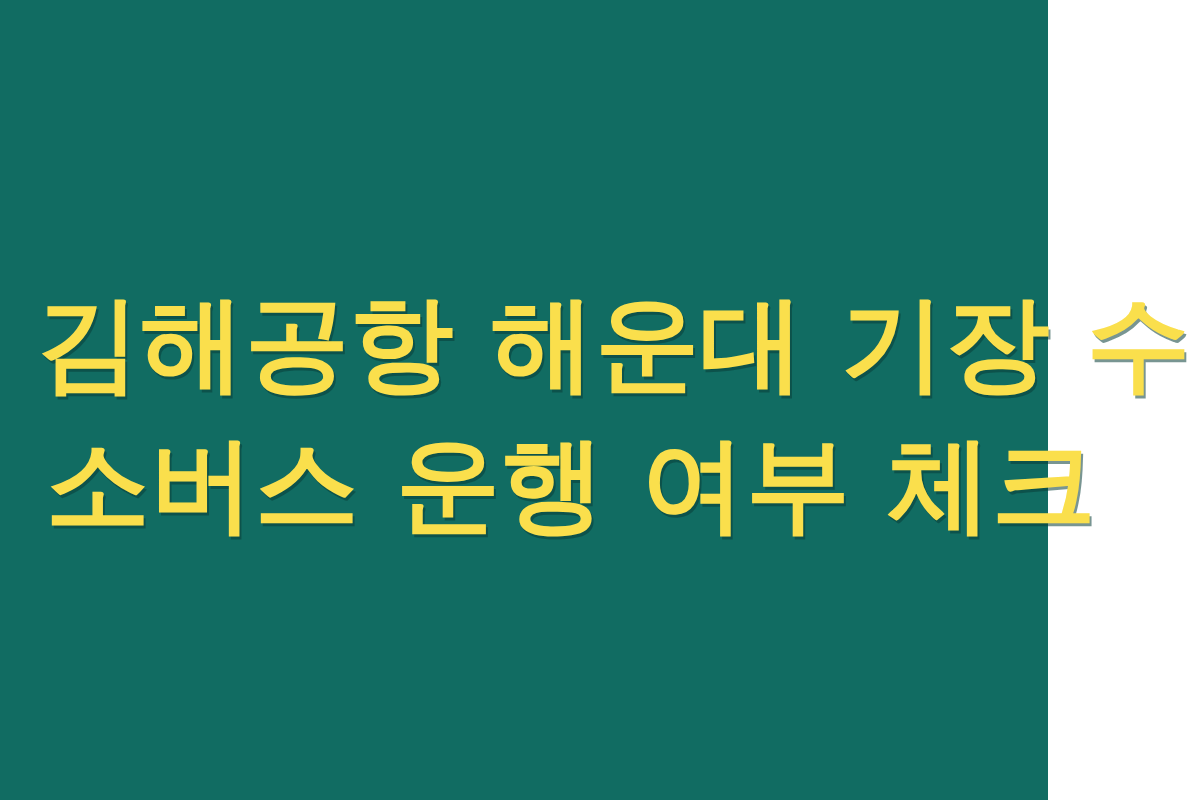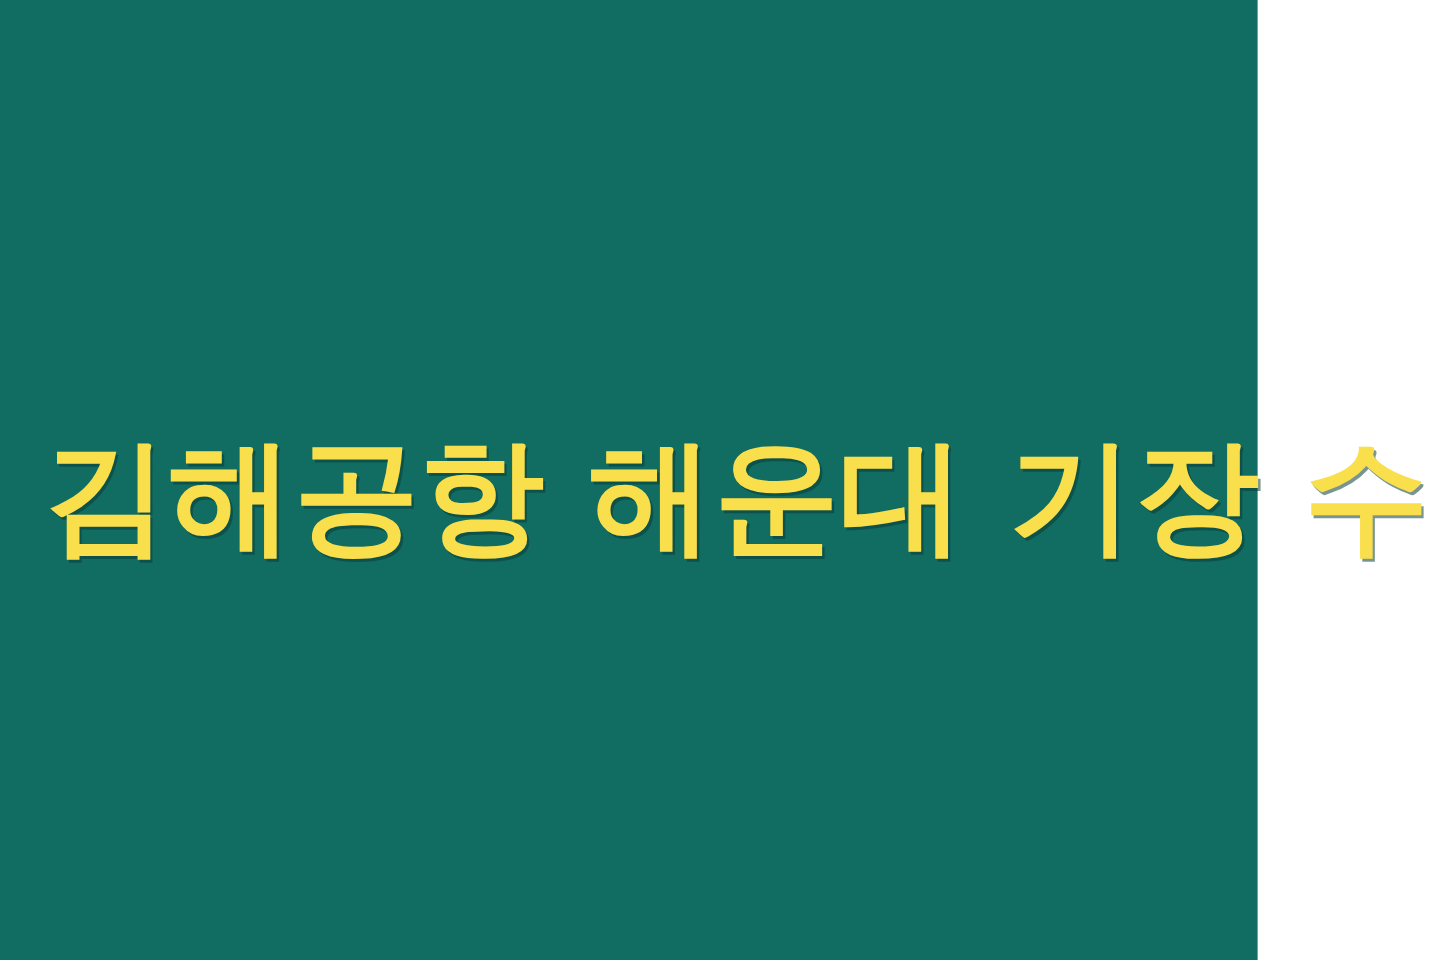--- a/index.html
+++ b/index.html
@@ -47,14 +47,15 @@
     display: block;
     white-space: nowrap;
   }
 </style>
 </head>
 <body>
 
 <div id="banner" style="background: rgb(17, 108, 98);">
   <h1 id="headline" style="color: rgb(250, 223, 76);">
     <span class="line">김해공항 해운대 기장 수</span>
+    <span class="line">소버스 운행 여부 체크</span>
   </h1>
 </div>
 
 </body></html>

